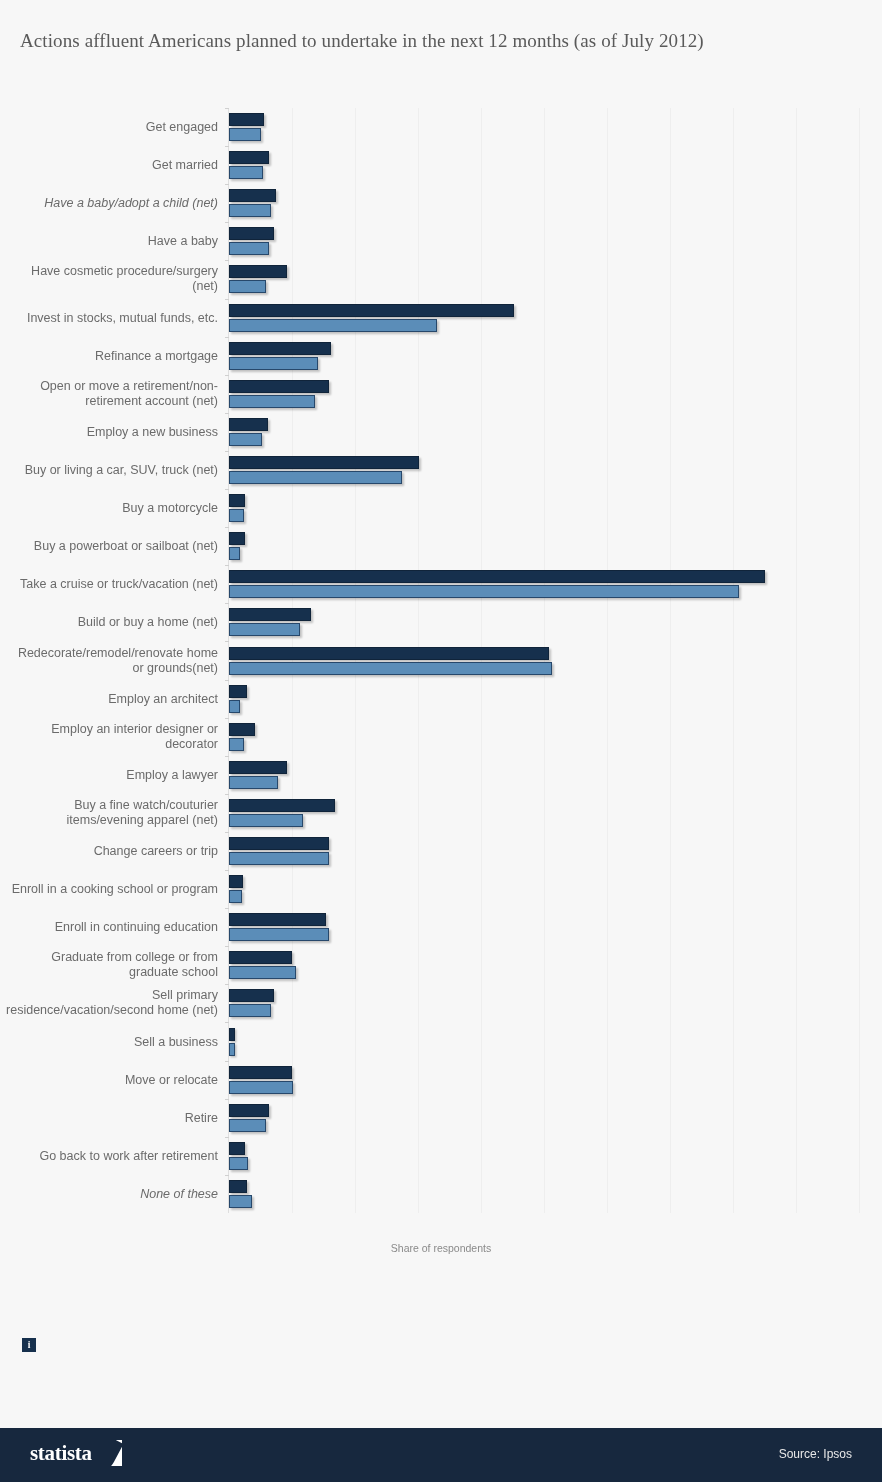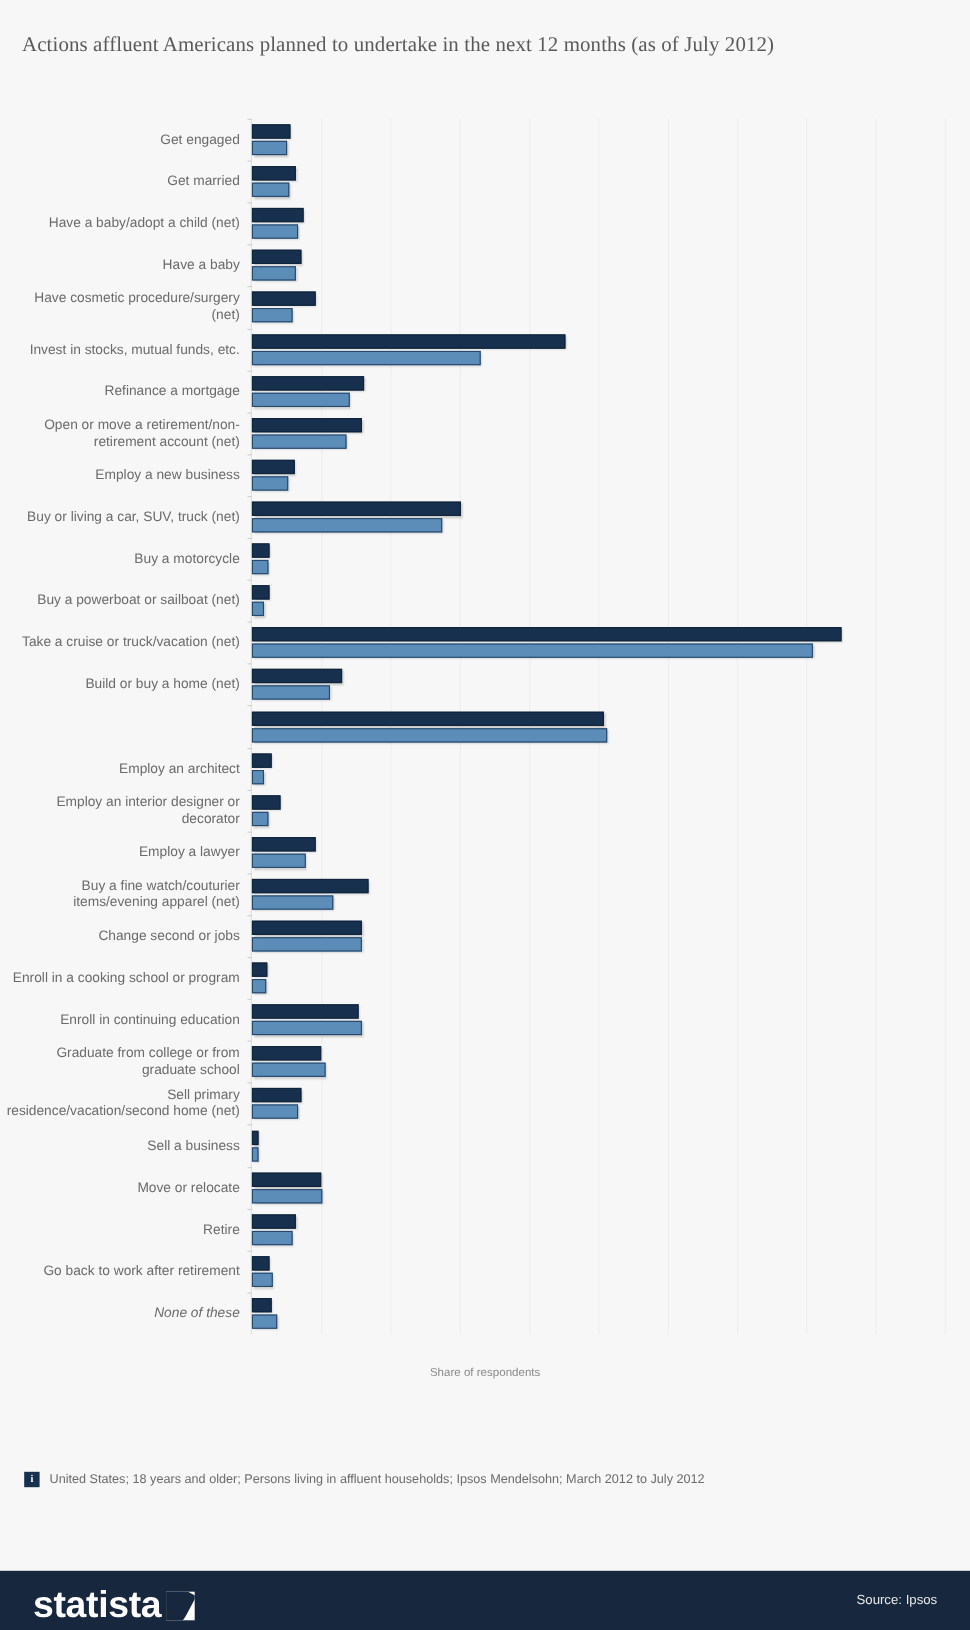--- a/index.html
+++ b/index.html
@@ -78,22 +78,22 @@
     font-family:"Liberation Serif", serif; font-weight:bold;
     flex:0 0 auto;
   }
   #footnote-text { font-size:11.5px; color:#6b6b6b; }
   #footer-bar {
     position:absolute; left:0; top:1428px; width:882px; height:54px;
     background:#17283e;
   }
   #brand { position:absolute; left:30px; top:12px; display:flex; align-items:center; gap:4px; }
   #brand-word {
-    font-family:Liberation Sans, sans-serif; font-weight:bold;
-    font-size:34px; color:#ffffff; letter-spacing:-0.3px;
+    font-family:Liberation Serif, serif; font-weight:bold;
+    font-size:21px; color:#ffffff; letter-spacing:-0.3px;
   }
   #brand-mark {
     width:26px; height:26px; background:#ffffff; position:relative; overflow:hidden;
   }
   #brand-mark:before {
     content:""; position:absolute; left:-5px; top:-4px;
     width:26px; height:34px; background:#17283e;
     transform: rotate(28deg); border-radius:0 0 40% 0;
   }
   #source-text {
@@ -105,37 +105,38 @@
 <body>
 
 <div id="chart-card">
 
   <div id="chart-title">Actions affluent Americans planned to undertake in the next 12 months (as of July 2012)</div>
 
   <div id="plot-wrap">
     <div id="label-col">
         <div class="cat-label" style="top: 19.0517px;">Get engaged</div>
         <div class="cat-label" style="top: 57.1552px;">Get married</div>
-        <div class="cat-label" style="top: 95.2586px;">Have a baby/adopt a child (net)</div>
+        <div class="cat-label" style="top: 95.2586px; font-style: italic;">Have a baby/adopt a child (net)</div>
         <div class="cat-label" style="top: 133.362px;">Have a baby</div>
         <div class="cat-label" style="top: 171.466px;">Have cosmetic procedure/surgery (net)</div>
         <div class="cat-label" style="top: 209.569px;">Invest in stocks, mutual funds, etc.</div>
         <div class="cat-label" style="top: 247.672px;">Refinance a mortgage</div>
         <div class="cat-label" style="top: 285.776px;">Open or move a retirement/non-retirement account (net)</div>
         <div class="cat-label" style="top: 323.879px;">Employ a new business</div>
         <div class="cat-label" style="top: 361.983px;">Buy or living a car, SUV, truck (net)</div>
         <div class="cat-label" style="top: 400.086px;">Buy a motorcycle</div>
         <div class="cat-label" style="top: 438.19px;">Buy a powerboat or sailboat (net)</div>
         <div class="cat-label" style="top: 476.293px;">Take a cruise or truck/vacation (net)</div>
         <div class="cat-label" style="top: 514.397px;">Build or buy a home (net)</div>
+        <div class="cat-label" style="top: 552.5px;">Redecorate/remodel/renovate home or grounds(net)</div>
         <div class="cat-label" style="top: 590.603px;">Employ an architect</div>
         <div class="cat-label" style="top: 628.707px;">Employ an interior designer or decorator</div>
         <div class="cat-label" style="top: 666.81px;">Employ a lawyer</div>
         <div class="cat-label" style="top: 704.914px;">Buy a fine watch/couturier items/evening apparel (net)</div>
-        <div class="cat-label" style="top: 743.017px;">Change second or jobs</div>
+        <div class="cat-label" style="top: 743.017px;">Change careers or trip</div>
         <div class="cat-label" style="top: 781.121px;">Enroll in a cooking school or program</div>
         <div class="cat-label" style="top: 819.224px;">Enroll in continuing education</div>
         <div class="cat-label" style="top: 857.328px;">Graduate from college or from graduate school</div>
         <div class="cat-label" style="top: 895.431px;">Sell primary residence/vacation/second home (net)</div>
         <div class="cat-label" style="top: 933.534px;">Sell a business</div>
         <div class="cat-label" style="top: 971.638px;">Move or relocate</div>
         <div class="cat-label" style="top: 1009.74px;">Retire</div>
         <div class="cat-label" style="top: 1047.84px;">Go back to work after retirement</div>
         <div class="cat-label" style="top: 1085.95px; font-style: italic;">None of these</div>
       </div>
@@ -296,21 +297,20 @@
           <div class="bar light" title="1.8%" style="width: 22.68px; background: rgb(91, 141, 184);"></div>
         </div>
       </div>
   </div>
 
   <div id="axis-label">Share of respondents</div>
 
 
   <div id="footnote">
     <div id="info-icon">i</div>
-    <div id="footnote-text">United States; 18 years and older; Persons living in affluent households; Ipsos Mendelsohn; March 2012 to July 2012</div>
   </div>
 
 </div>
 
 <div id="footer-bar">
   <div id="brand">
     <span id="brand-word">statista</span>
     <span id="brand-mark"></span>
   </div>
   <div id="source-text">Source: Ipsos</div>

